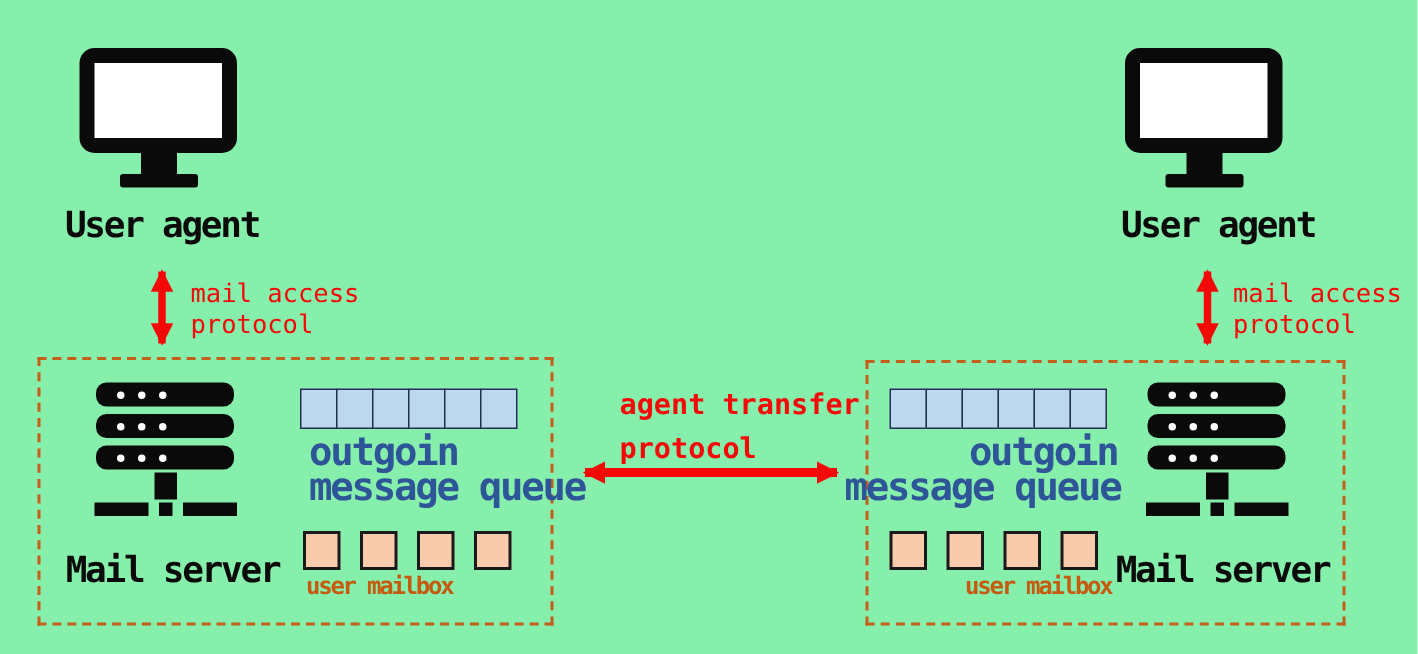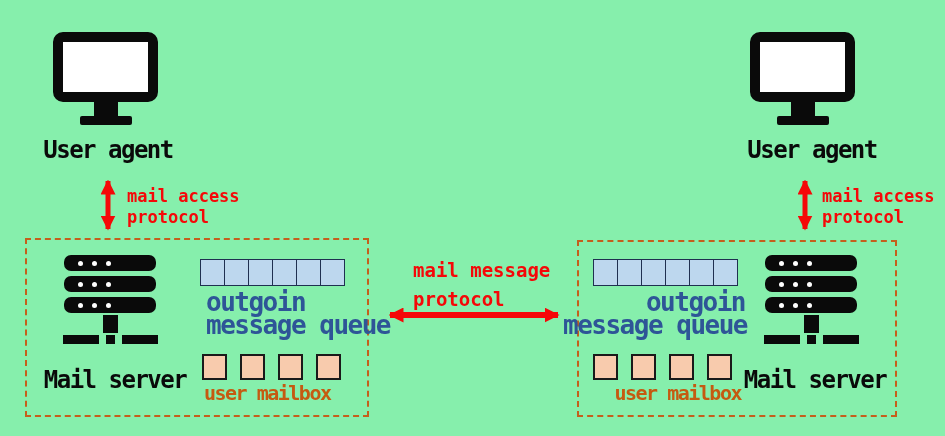--- a/index.html
+++ b/index.html
@@ -24,24 +24,24 @@
   .server .sbar{width:92px;height:16px;background:var(--black);border-radius:7px;margin-bottom:5px;
                 display:flex;align-items:center;gap:9px;padding-left:14px;}
   .server .dot{width:5px;height:5px;border-radius:50%;background:#fff;}
   .server .stem{width:15px;height:18px;background:var(--black);margin-top:-3px;}
   .server .sbase{display:flex;align-items:center;gap:7px;margin-top:2px;}
   .server .sbase .w{width:36px;height:9px;background:var(--black);}
   .server .sbase .sq{width:9px;height:9px;background:var(--black);}
 
   
   .big-label{font-weight:bold;font-size:24px;letter-spacing:-1.5px;color:var(--black);white-space:nowrap;}
-  .red-label{font-weight:bold;font-size:17px;line-height:21px;color:var(--red);white-space:nowrap;}
+  .red-label{font-weight:normal;font-size:17px;line-height:21px;color:var(--red);white-space:nowrap;}
   .transfer-label{font-weight:bold;font-size:19px;line-height:29px;color:var(--red);white-space:nowrap;}
   .blue-label{font-weight:bold;font-size:26px;line-height:23px;letter-spacing:-1.5px;color:var(--blue-text);white-space:nowrap;}
-  .orange-label{font-weight:bold;font-size:20px;letter-spacing:-1.5px;color:var(--orange-text);white-space:nowrap;}
+  .orange-label{font-weight:bold;font-size:16px;letter-spacing:-1.5px;color:var(--orange-text);white-space:nowrap;}
 
   
   .server-box{border:2px dashed var(--box-border);}
   .queue{display:flex;}
   .qcell{width:25px;height:27px;background:var(--blue-fill);border:1px solid var(--cell-border);}
   .qcell + .qcell{margin-left:-1px;}
   .mailbox{display:flex;gap:13px;}
   .mcell{width:25px;height:26px;background:var(--orange-fill);border:2px solid #1a1a1a;}
 
   .overlay{position:absolute;left:0;top:0;pointer-events:none;}
@@ -82,21 +82,21 @@
 
   <div class="abs red-label" style="left:127px;top:186px;">
     <div>mail access</div>
     <div>protocol</div>
   </div>
   <div class="abs red-label" style="left:822px;top:186px;">
     <div>mail access</div>
     <div>protocol</div>
   </div>
   <div class="abs transfer-label" style="left:413px;top:256px;">
-    <div>mail message</div>
+    <div>agent transfer</div>
     <div>protocol</div>
   </div>
 
   <div class="abs server-box" style="left:25px;top:238px;width:344px;height:179px;"></div>
 
   <div class="abs server" style="left:62px;top:255px;">
     <div class="sbar">
         <span class="dot"></span>
         <span class="dot"></span>
         <span class="dot"></span>

